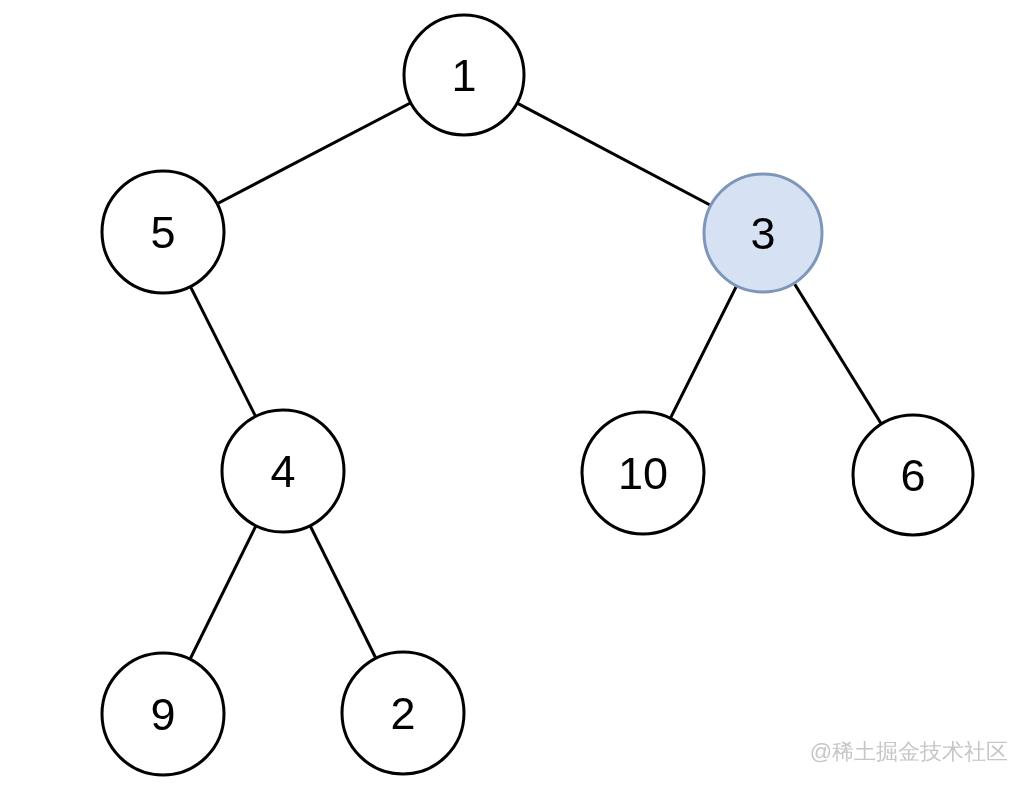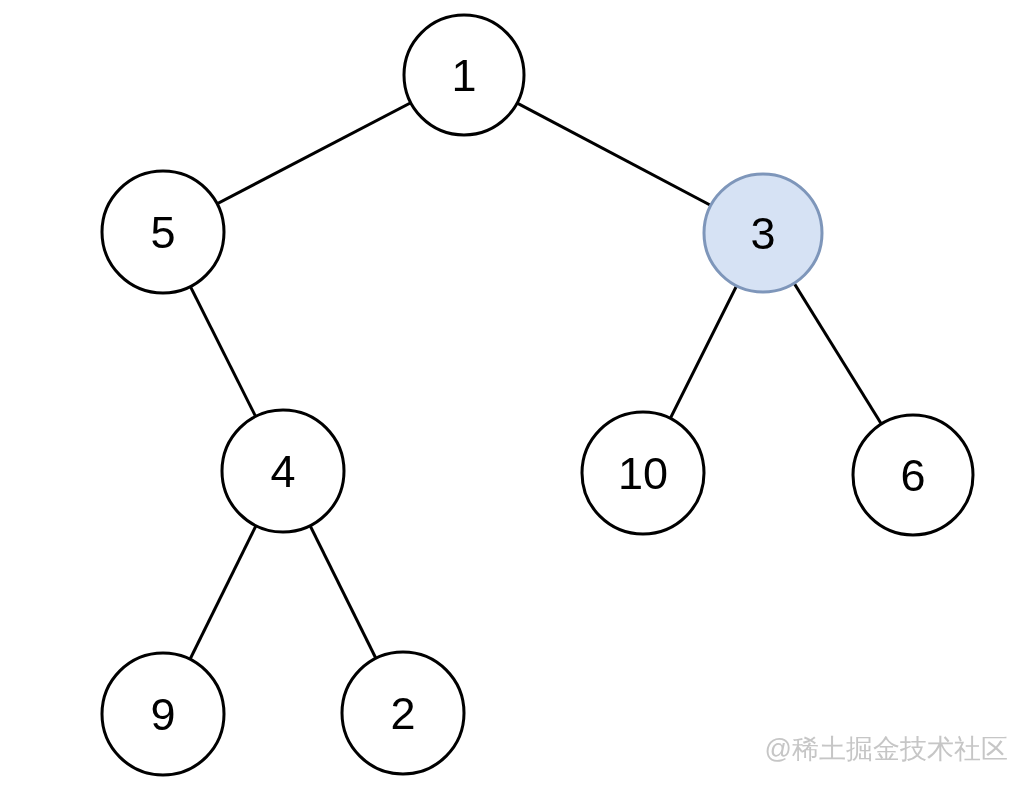--- a/index.html
+++ b/index.html
@@ -72,14 +72,14 @@
         <g>
           <circle cx="163" cy="714" r="61" fill="#ffffff" stroke="#000000" stroke-width="3"></circle>
           <text x="163" y="714" dy="0.35em" text-anchor="middle" font-family="&quot;Liberation Sans&quot;, sans-serif" font-size="45" fill="#000000">9</text>
         </g>
         <g>
           <circle cx="403" cy="713" r="61" fill="#ffffff" stroke="#000000" stroke-width="3"></circle>
           <text x="403" y="713" dy="0.35em" text-anchor="middle" font-family="&quot;Liberation Sans&quot;, sans-serif" font-size="45" fill="#000000">2</text>
         </g>
       </g>
     </svg>
-  <div class="watermark" style="color: rgb(198, 198, 198); font-size: 27px; margin-left: 44px;">@稀土掘金技术社区</div>
+  <div class="watermark" style="color: rgb(198, 198, 198); font-size: 22px; margin-left: 44px;">@稀土掘金技术社区</div>
 </div>
 
 </body></html>

